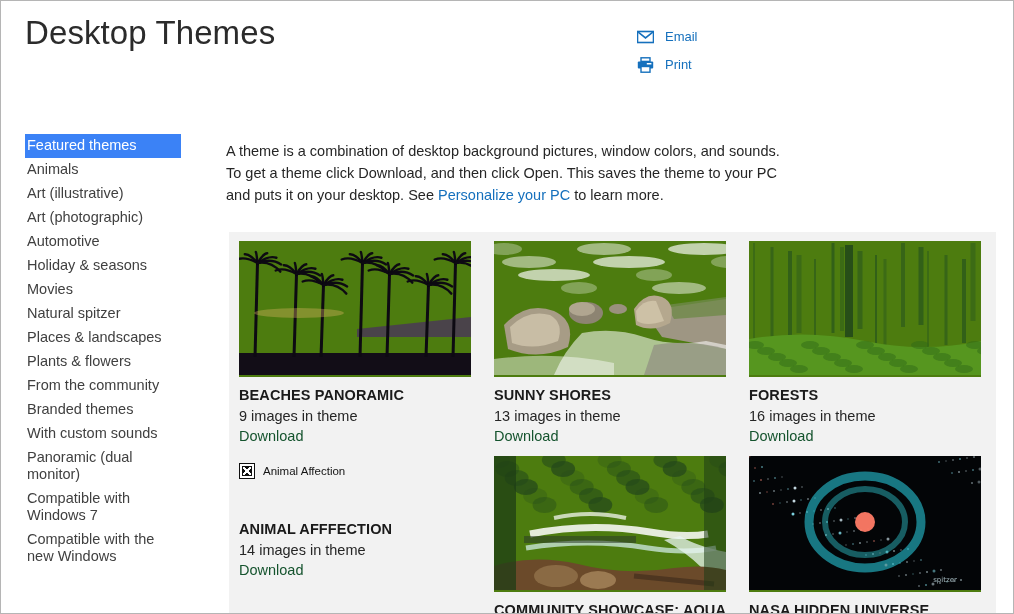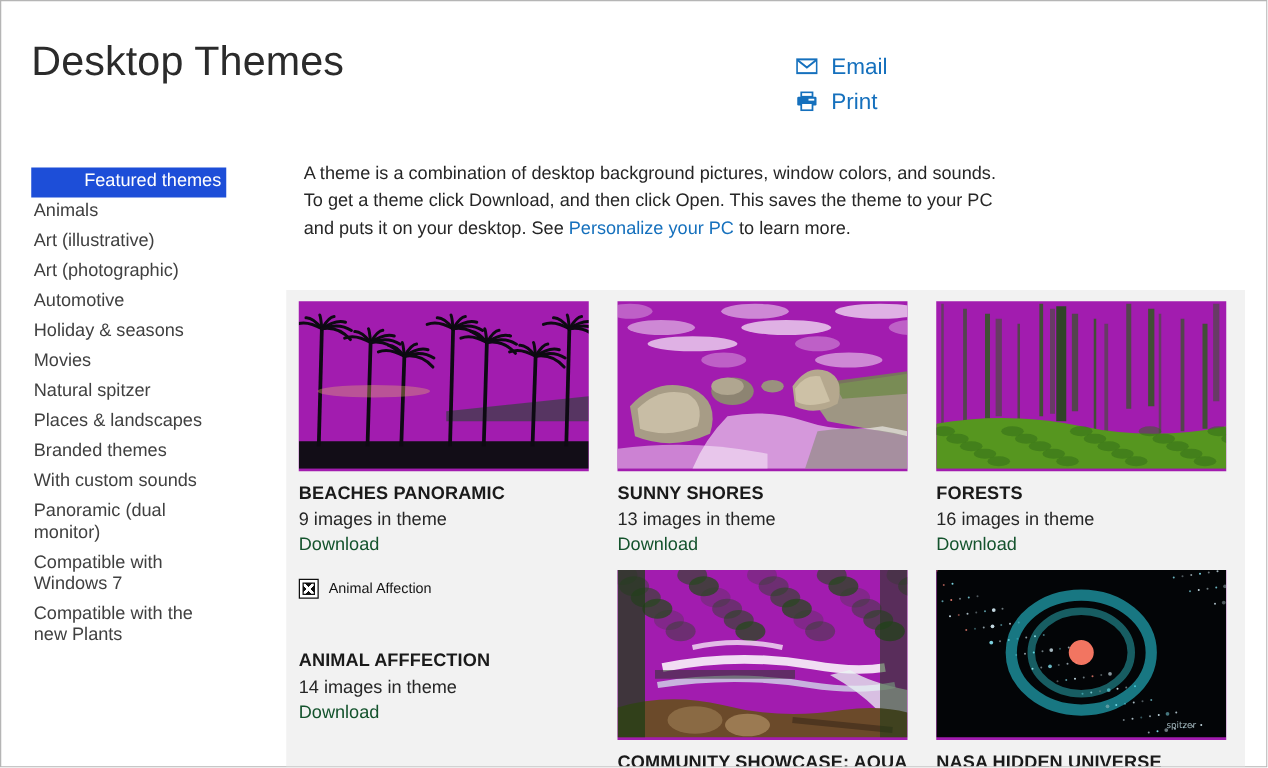--- a/index.html
+++ b/index.html
@@ -18,21 +18,21 @@
     height: 614px;
     box-sizing: border-box;
     background: #ffffff;
     border: 1px solid #b5b5b5;
     overflow: hidden;
   }
 
   
   .header {
     position: absolute;
-    left: 0; top: 16px;
+    left: 0; top: 0;
     width: 100%;
     height: 110px;
     text-align: right;
   }
   .page-title {
     position: absolute;
     left: 24px;
     top: 10px;
     font-size: 33px;
     font-weight: 300;
@@ -48,21 +48,21 @@
   }
   .header-link {
     display: flex;
     align-items: center;
     gap: 11px;
     margin-bottom: 8px;
     cursor: pointer;
     text-decoration: none;
   }
   .header-link .label {
-    font-size: 18px;
+    font-size: 13px;
     color: #1570bd;
     line-height: 20px;
   }
   .hicon { width: 17px; height: 16px; display: block; }
 
   
   .sidebar {
     position: absolute;
     left: 24px;
     top: 133px;
@@ -71,34 +71,32 @@
   .nav-item {
     display: block;
     font-size: 14.5px;
     line-height: 17px;
     color: #404040;
     padding: 3px 4px 4px 2px;
     cursor: pointer;
     white-space: normal;
   }
   .nav-item.selected {
-    background: #1d4ed8;
+    background: #3b82f6;
     color: #ffffff;
     width: 156px;
     box-sizing: border-box;
-    text-align: right;
   }
 
   
   .main {
     position: absolute;
     left: 225px;
-    top: 127px;
+    top: 139px;
     width: 770px;
-    margin-left: 17px;
   }
   .intro {
     font-size: 14.5px;
     line-height: 22px;
     color: #262626;
     width: 570px;
     margin: 0;
   }
   .intro a {
     color: #1570bd;
@@ -128,21 +126,21 @@
     box-sizing: border-box;
     padding-right: 22px;
     margin-bottom: 10px;
   }
   .thumb {
     width: 232px;
     height: 136px;
     display: block;
     position: relative;
     overflow: hidden;
-    background: #a21caf;
+    background: #4d7c0f;
     cursor: pointer;
   }
   .thumb svg { display: block; width: 232px; height: 134px; }
   .card-title {
     font-size: 14.5px;
     font-weight: bold;
     color: #1a1a1a;
     line-height: 19px;
     margin-top: 9px;
     letter-spacing: 0.1px;
@@ -242,25 +240,27 @@
   <nav class="sidebar" id="sidebar">
       <a class="nav-item selected"><span>Featured themes</span></a>
       <a class="nav-item"><span>Animals</span></a>
       <a class="nav-item"><span>Art (illustrative)</span></a>
       <a class="nav-item"><span>Art (photographic)</span></a>
       <a class="nav-item"><span>Automotive</span></a>
       <a class="nav-item"><span>Holiday &amp; seasons</span></a>
       <a class="nav-item"><span>Movies</span></a>
       <a class="nav-item"><span>Natural spitzer</span></a>
       <a class="nav-item"><span>Places &amp; landscapes</span></a>
+      <a class="nav-item"><span>Plants &amp; flowers</span></a>
+      <a class="nav-item"><span>From the community</span></a>
       <a class="nav-item"><span>Branded themes</span></a>
       <a class="nav-item"><span>With custom sounds</span></a>
       <a class="nav-item"><span>Panoramic (dual monitor)</span></a>
       <a class="nav-item"><span>Compatible with Windows 7</span></a>
-      <a class="nav-item"><span>Compatible with the new Plants</span></a>
+      <a class="nav-item"><span>Compatible with the new Windows</span></a>
     </nav>
 
   <div class="main">
     <p class="intro">
       <span>A theme is a combination of desktop background pictures, window colors, and sounds. To get a theme click Download, and then click Open. This saves the theme to your PC and puts it on your desktop. See </span><a>Personalize your PC</a><span> to learn more.</span>
     </p>
   </div>
 
   <div class="gallery">
     <div class="grid" id="grid">

